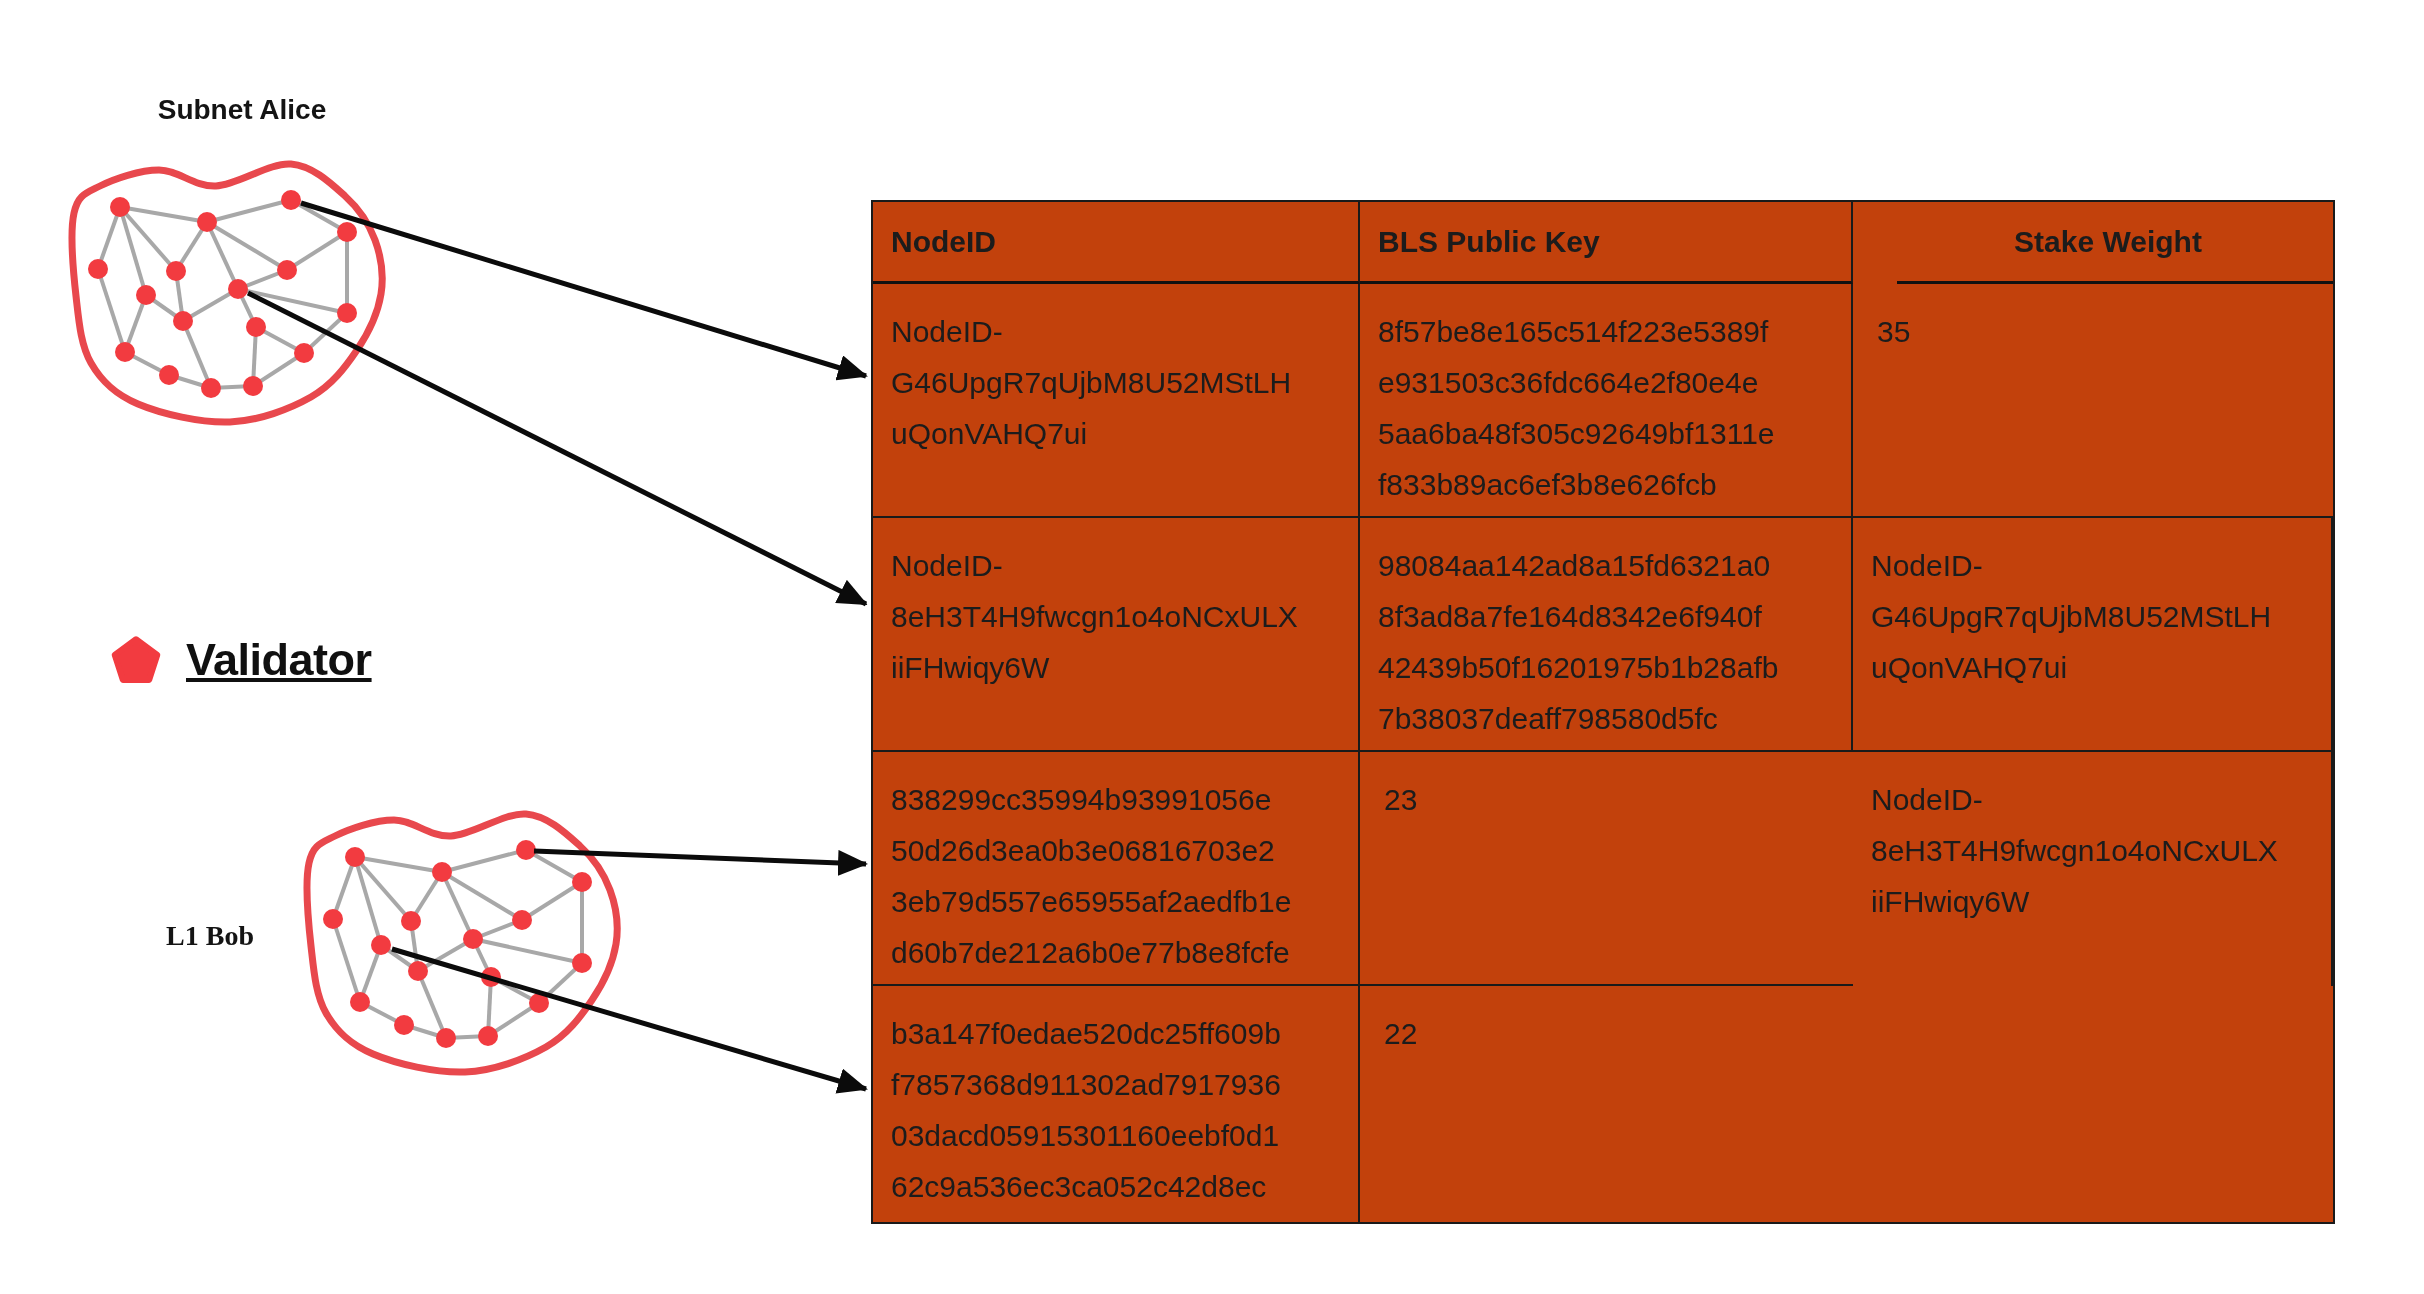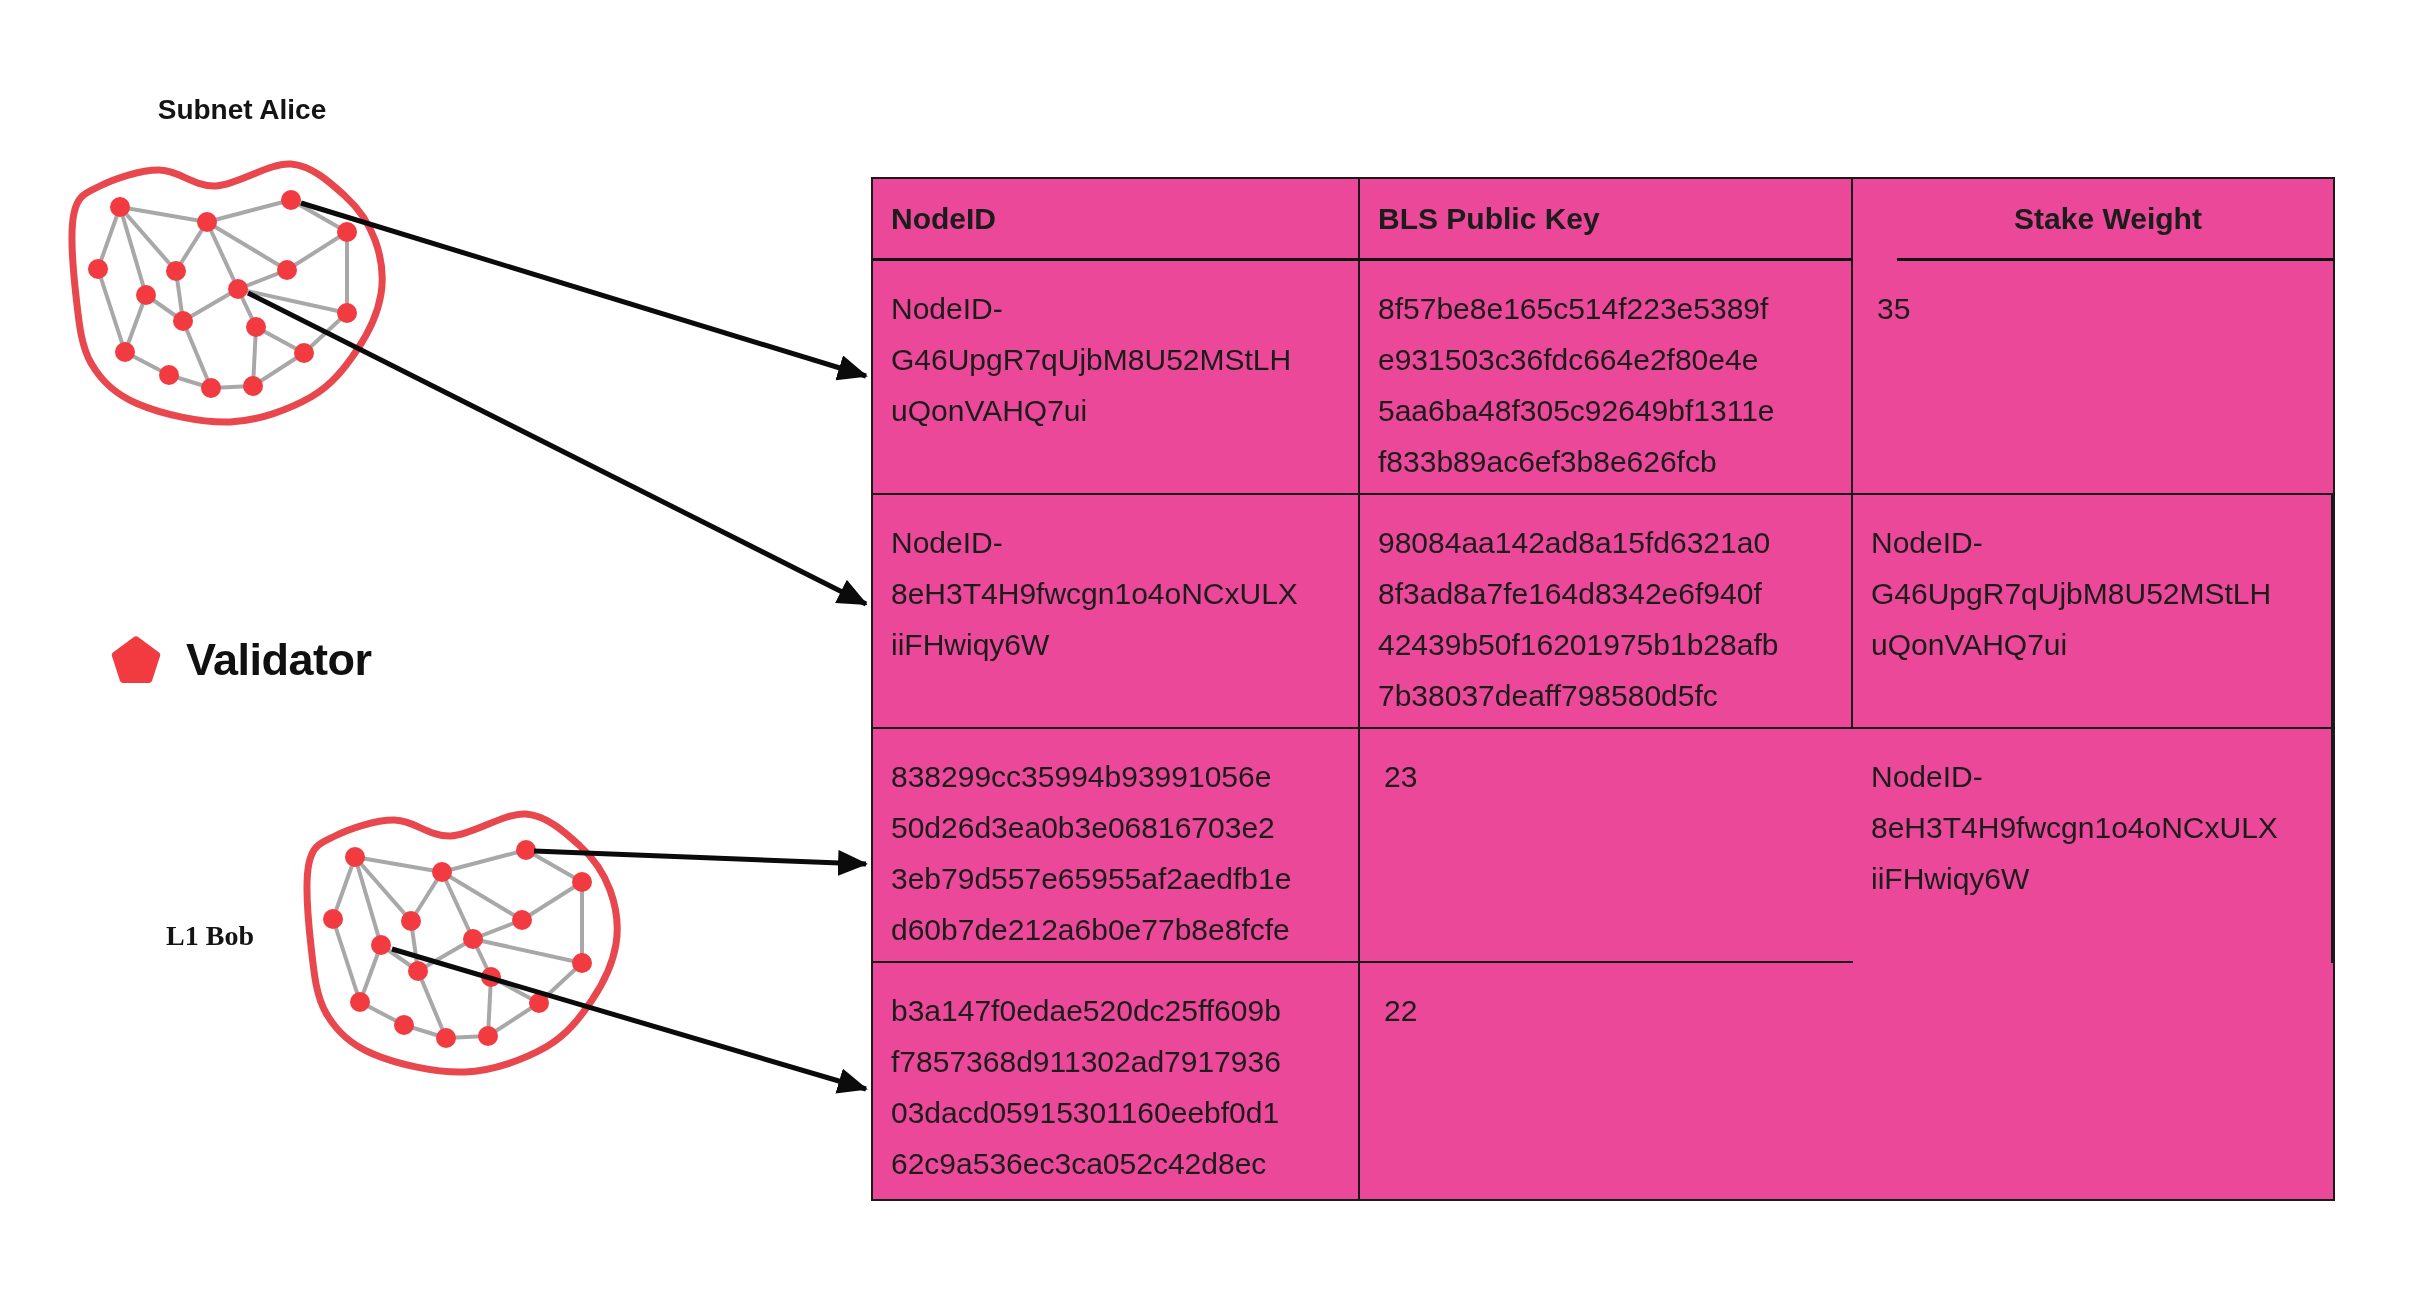--- a/index.html
+++ b/index.html
@@ -14,25 +14,25 @@
     color:#0d0d0d;
   }
   .subnet-label{
     position:absolute;font-size:28px;font-weight:700;color:#141414;text-align:center;
   }
   .subnet-label.alice{left:92px;top:94px;width:300px;}
   .subnet-label.bob{left:60px;top:920px;width:300px;font-family:Liberation Serif, serif;}
 
   .legend{position:absolute;left:110px;top:634px;display:flex;align-items:center;gap:24px;}
   .legend svg{display:block;}
-  .legend-label{font-size:45px;font-weight:700;color:#101010;letter-spacing:-0.5px;}
+  .legend-label{font-size:45px;font-weight:700;color:#101010;letter-spacing:-0.5px;text-decoration:underline;}
 
   .ledger{
-    position:absolute;left:871px;top:177px;width:1460px;height:1020px;
-    border:2px solid #1a1a1a;background:#ec4899;
+    position:absolute;left:871px;top:200px;width:1460px;height:1020px;
+    border:2px solid #1a1a1a;background:#c2410c;
     display:grid;
     grid-template-columns:487px 493px 480px;
     grid-template-rows:82px 234px 234px 234px 236px;
   }
   .cell{
     border-right:2px solid #1a1a1a;border-bottom:2px solid #1a1a1a;
     box-sizing:border-box;
     font-size:30px;line-height:51px;color:#1c1c1c;
     padding:22px 14px 0 18px;
     white-space:pre-line;overflow:hidden;

